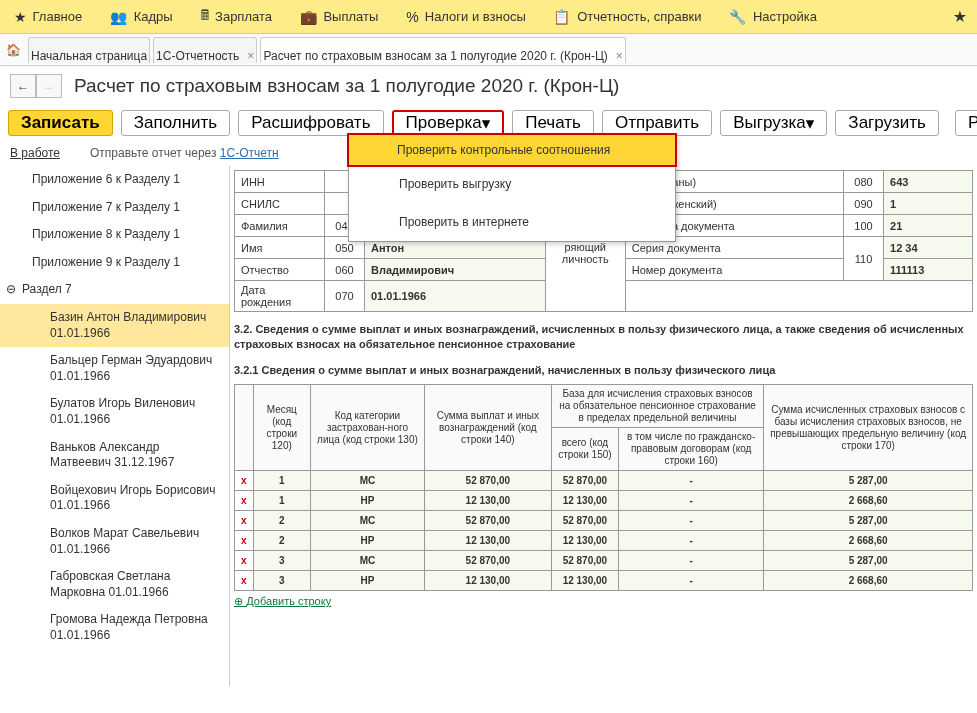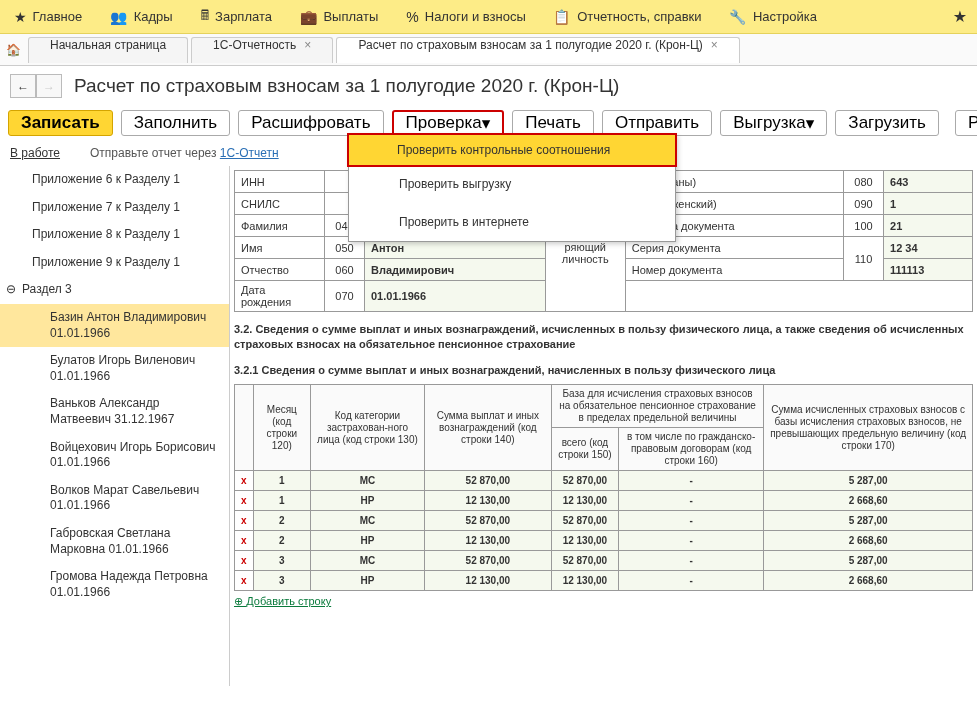--- a/index.html
+++ b/index.html
@@ -3,21 +3,21 @@
 <meta charset="utf-8">
 <style>
 * { box-sizing: border-box; margin: 0; padding: 0; }
 body { font-family: Arial, sans-serif; font-size: 12px; background: #fff; color: #333; width: 977px; }
 .top-menu { background: #fdec87; display: flex; align-items: center; height: 34px; border-bottom: 1px solid #e5d25c; }
 .top-menu-item { display: flex; align-items: center; padding: 0 14px; height: 100%; cursor: pointer; font-size: 13px; }
 .top-menu-item .ico { margin-right: 6px; font-size: 14px; }
 .star-btn { width: 34px; display: flex; align-items: center; justify-content: center; height: 100%; cursor: pointer; font-size: 16px; }
 .tabs-row { display: flex; align-items: center; height: 32px; border-bottom: 1px solid #ccc; background: #fafafa; }
 .tab-home { width: 28px; display: flex; align-items: center; justify-content: center; cursor: pointer; }
-.tab { padding: 0 21px; height: 26px; display: flex; align-items: flex-start; border: 1px solid #ccc; border-bottom: none; margin-right: 3px; background: #f5f5f5; border-radius: 3px 3px 0 0; cursor: pointer; font-size: 12px; }
+.tab { padding: 0 2px; height: 26px; display: flex; align-items: flex-end; border: 1px solid #ccc; border-bottom: none; margin-right: 3px; background: #f5f5f5; border-radius: 3px 3px 0 0; cursor: pointer; font-size: 12px; }
 .tab.active { background: #fff; }
 .tab .close { margin-left: 8px; color: #888; }
 .title-row { display: flex; align-items: center; padding: 8px 10px; }
 .nav-arrows { display: flex; margin-right: 12px; }
 .nav-arrow { width: 26px; height: 24px; border: 1px solid #bbb; display: flex; align-items: center; justify-content: center; cursor: pointer; background: #f8f8f8; }
 .nav-arrow.disabled { color: #ccc; }
 .page-title { font-size: 19px; font-weight: normal; }
 .toolbar { display: flex; align-items: center; padding: 4px 8px; gap: 8px; position: relative; }
 .btn { padding: 5px 12px; border: 1px solid #aaa; background: #fff; cursor: pointer; font-size: 17px; border-radius: 3px; height: 26px; display: flex; align-items: center; }
 .btn.primary { background: #ffd633; border-color: #d4a400; font-weight: bold; }
@@ -144,22 +144,23 @@
   <span class="status-text"><span>Отправьте отчет через </span><a href="#">1С-Отчетн</a></span>
 </div>
 
 <div class="content">
   <div class="sidebar">
     <div class="tree-item">Приложение 6 к Разделу 1</div>
     <div class="tree-item">Приложение 7 к Разделу 1</div>
     <div class="tree-item">Приложение 8 к Разделу 1</div>
     <div class="tree-item">Приложение 9 к Разделу 1</div>
     <div class="tree-group">
-      <div class="tree-item section"><span class="expander">⊖</span><span>Раздел 3</span></div>
+      <div class="tree-item section"><span class="expander">⊖</span><span>Раздел 7</span></div>
       <div class="tree-item selected" style="padding-left:50px">Базин Антон Владимирович 01.01.1966</div>
+      <div class="tree-item" style="padding-left:50px">Бальцер Герман Эдуардович 01.01.1966</div>
       <div class="tree-item" style="padding-left:50px">Булатов Игорь Виленович 01.01.1966</div>
       <div class="tree-item" style="padding-left:50px">Ваньков Александр Матвеевич 31.12.1967</div>
       <div class="tree-item" style="padding-left:50px">Войцехович Игорь Борисович 01.01.1966</div>
       <div class="tree-item" style="padding-left:50px">Волков Марат Савельевич 01.01.1966</div>
       <div class="tree-item" style="padding-left:50px">Габровская Светлана Марковна 01.01.1966</div>
       <div class="tree-item" style="padding-left:50px">Громова Надежда Петровна 01.01.1966</div>
     </div>
   </div>
 
   <div class="main-area">

